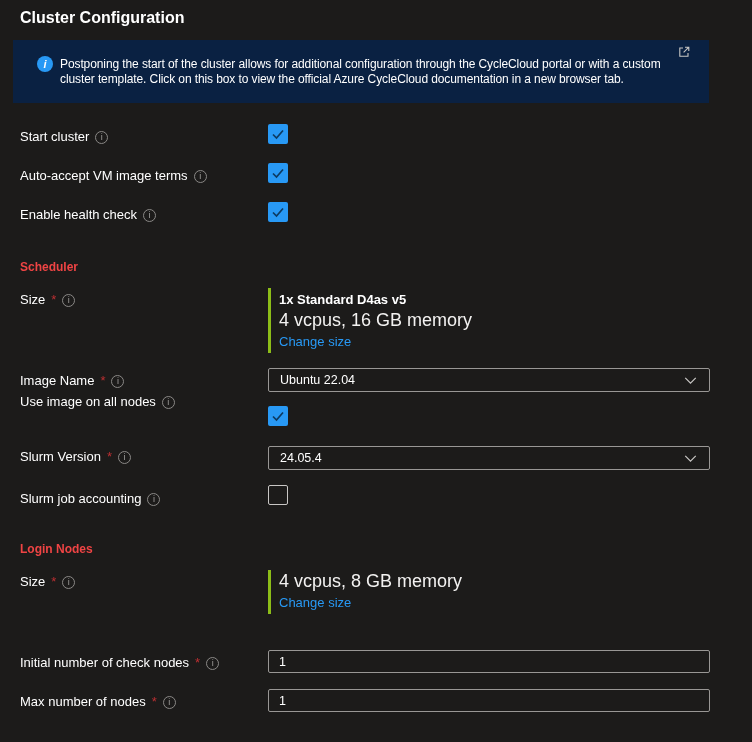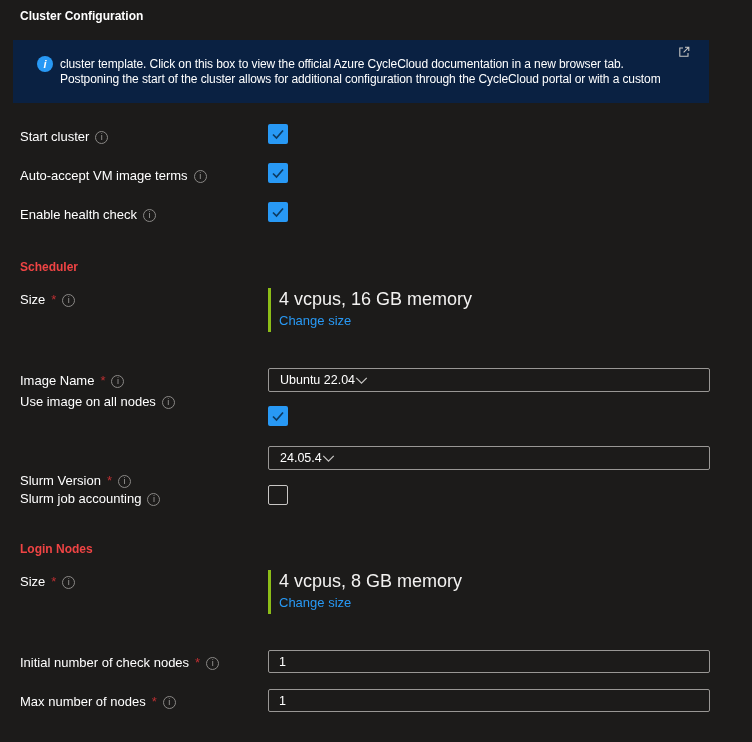--- a/index.html
+++ b/index.html
@@ -3,21 +3,21 @@
 <meta charset="utf-8">
 <style>
   html,body{margin:0;padding:0;}
   body{
     width:752px;height:742px;
     background:#1c1b1a;
     font-family:"Liberation Sans",sans-serif;
   }
   .canvas{position:relative;width:752px;height:742px;overflow:hidden;background:#1c1b1a;color:#ffffff;}
 
-  .page-title{position:absolute;left:20px;top:9px;margin:0;font-size:12px;font-weight:700;color:#ffffff;}
+  .page-title{position:absolute;left:20px;top:9px;margin:0;font-size:16px;font-weight:700;color:#ffffff;}
   .section-heading{position:absolute;left:20px;font-size:12px;font-weight:700;color:#ef4444;text-align:center;}
 
   
   .banner{position:absolute;left:13px;top:40px;width:696px;height:63px;background:#0a2142;cursor:pointer;}
   .banner-info-icon{position:absolute;left:24px;top:16px;width:16px;height:16px;border-radius:50%;
     background:#2899f5;color:#ffffff;font-size:11px;line-height:16px;text-align:center;font-weight:700;}
   .banner-text{position:absolute;left:47px;top:17px;font-size:12px;line-height:15px;color:#ffffff;letter-spacing:-0.1px;}
   .bline{display:block;white-space:nowrap;}
   .banner-external{position:absolute;top:6px;right:19px;width:12px;height:12px;}
   .banner-external svg{display:block;stroke:#c8c6c4;fill:none;stroke-width:1.1;}
@@ -30,21 +30,21 @@
     color:#a19f9d;font-size:9px;line-height:11px;text-align:center;flex:none;cursor:default;}
 
   
   .checkbox{position:absolute;left:268px;width:20px;height:20px;border-radius:2px;box-sizing:border-box;cursor:pointer;}
   .checkbox.checked{background:#2899f5;}
   .checkbox.unchecked{background:transparent;border:1px solid #c8c6c4;}
   .checkbox svg{position:absolute;left:0;top:0;width:20px;height:20px;fill:none;stroke:#0d3a61;stroke-width:1.7;}
 
   
   .dropdown{position:absolute;left:268px;width:442px;height:24px;box-sizing:border-box;
-    border:1px solid #999795;border-radius:2px;display:flex;align-items:center;justify-content:flex-start;
+    border:1px solid #999795;border-radius:2px;display:flex;align-items:center;justify-content:space-between;
     padding:0 12px 0 11px;font-size:12.5px;color:#ffffff;cursor:pointer;background:transparent;}
   .chev{width:13px;height:7px;stroke:#c8c6c4;fill:none;stroke-width:1.4;flex:none;}
   .text-input{position:absolute;left:268px;width:442px;height:23px;box-sizing:border-box;background:transparent;
     border:1px solid #999795;border-radius:2px;color:#ffffff;font-size:12.5px;padding:0 10px;
     font-family:"Liberation Sans",sans-serif;outline:none;}
 
   
   .size-box{position:absolute;left:268px;border-left:3px solid #8cbd18;padding:1px 0 1px 8px;}
   .sb-title{font-size:13px;font-weight:700;line-height:21px;color:#ffffff;}
   .sb-specs{font-size:18px;line-height:21px;color:#f3f2f1;}
@@ -53,22 +53,22 @@
 </head>
 <body>
 
 <div class="canvas">
 
   <h1 class="page-title">Cluster Configuration</h1>
 
   <div class="banner" role="link">
     <span class="banner-info-icon"><i>i</i></span>
     <div class="banner-text">
+      <span class="bline">Postponing the start of the cluster allows for additional configuration through the CycleCloud portal or with a custom</span>
       <span class="bline">cluster template. Click on this box to view the official Azure CycleCloud documentation in a new browser tab.</span>
-      <span class="bline">Postponing the start of the cluster allows for additional configuration through the CycleCloud portal or with a custom</span>
     </div>
     <span class="banner-external">
       <svg viewBox="0 0 12 12" width="12" height="12">
         <path d="M5 2 H1.8 V10.2 H10 V7"></path>
         <path d="M7 1.2 H10.8 V5 M10.8 1.2 L5.6 6.4"></path>
       </svg>
     </span>
   </div>
 
   <div class="form-label" style="top:128px">
@@ -102,20 +102,21 @@
   </div>
 
   <div class="section-heading" style="top:260px">Scheduler</div>
 
   <div class="form-label" style="top:291px">
     <span>Size</span>
     <span class="req">*</span>
     <span class="info-icon"><i>i</i></span>
   </div>
   <div class="size-box" style="top:288px">
+    <div class="sb-title">1x Standard D4as v5</div>
     <div class="sb-specs">4 vcpus, 16 GB memory</div>
     <a class="sb-link">Change size</a>
   </div>
 
   <div class="form-label" style="top:372px">
     <span>Image Name</span>
     <span class="req">*</span>
     <span class="info-icon"><i>i</i></span>
   </div>
   <div class="dropdown" style="top:368px" role="combobox">
@@ -128,21 +129,21 @@
   <div class="form-label" style="top:393px">
     <span>Use image on all nodes</span>
     <span class="info-icon"><i>i</i></span>
   </div>
   <div class="checkbox checked" style="top:406px" role="checkbox" aria-checked="true">
     <svg viewBox="0 0 20 20">
         <polyline points="5,10.5 8.5,14 15,6.5"></polyline>
       </svg>
   </div>
 
-  <div class="form-label" style="top:472px">
+  <div class="form-label" style="top:448px">
     <span>Slurm Version</span>
     <span class="req">*</span>
     <span class="info-icon"><i>i</i></span>
   </div>
   <div class="dropdown" style="top:446px" role="combobox">
     <span>24.05.4</span>
     <svg class="chev" viewBox="0 0 14 8">
         <polyline points="1,1 7,7 13,1"></polyline>
       </svg>
   </div>

